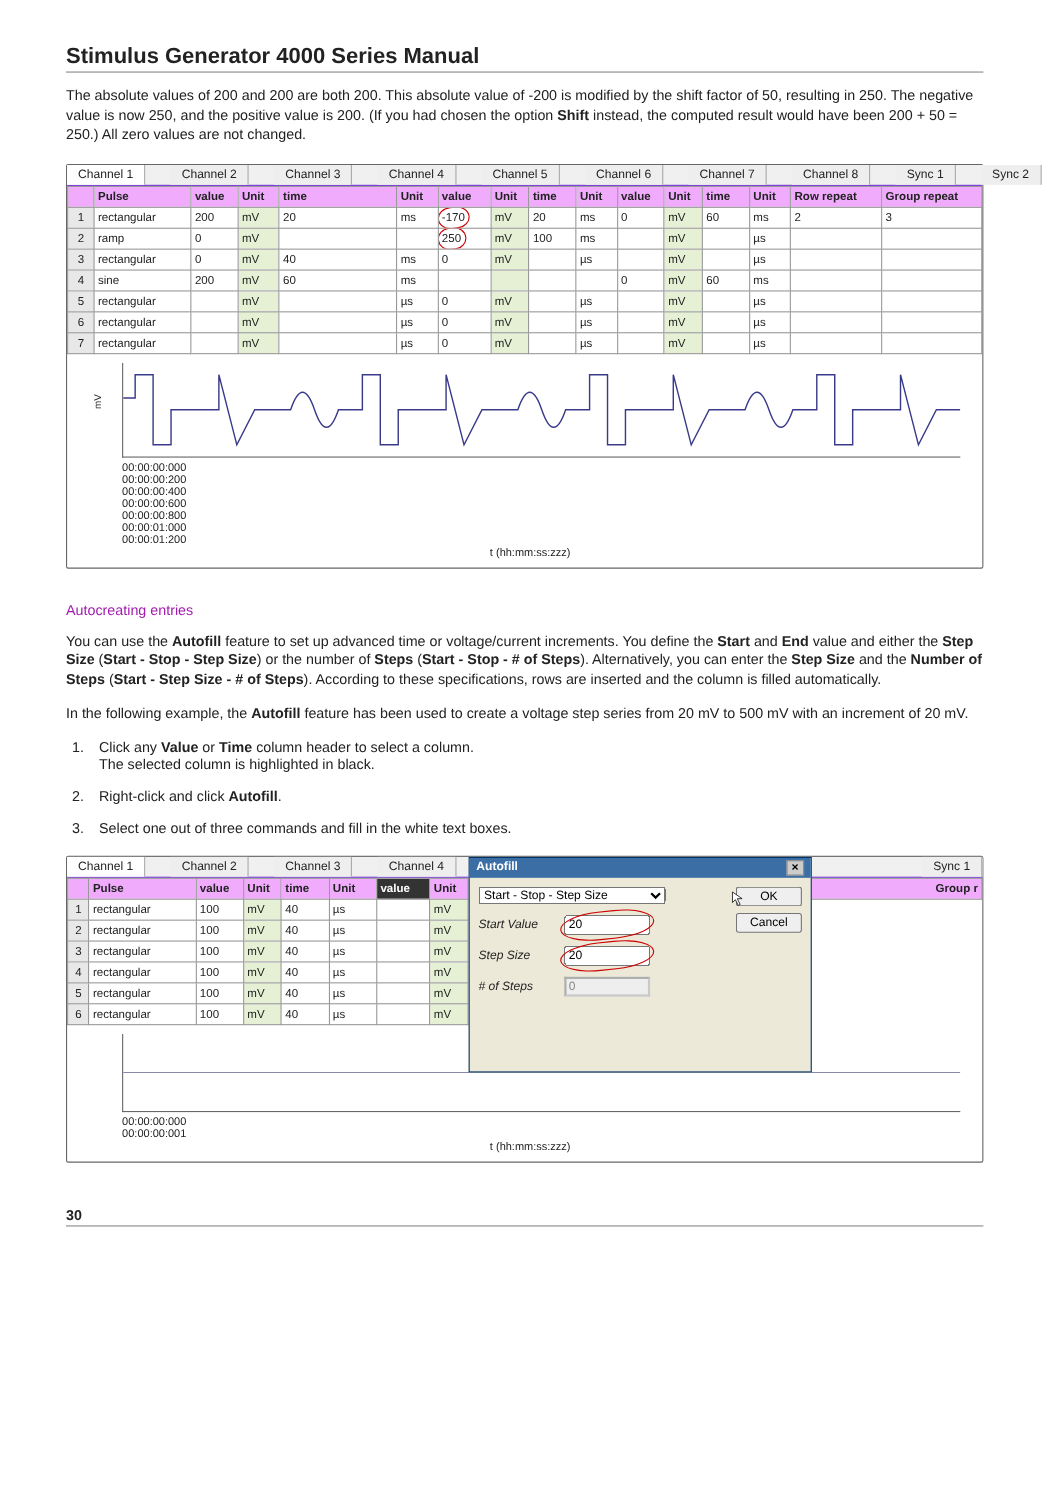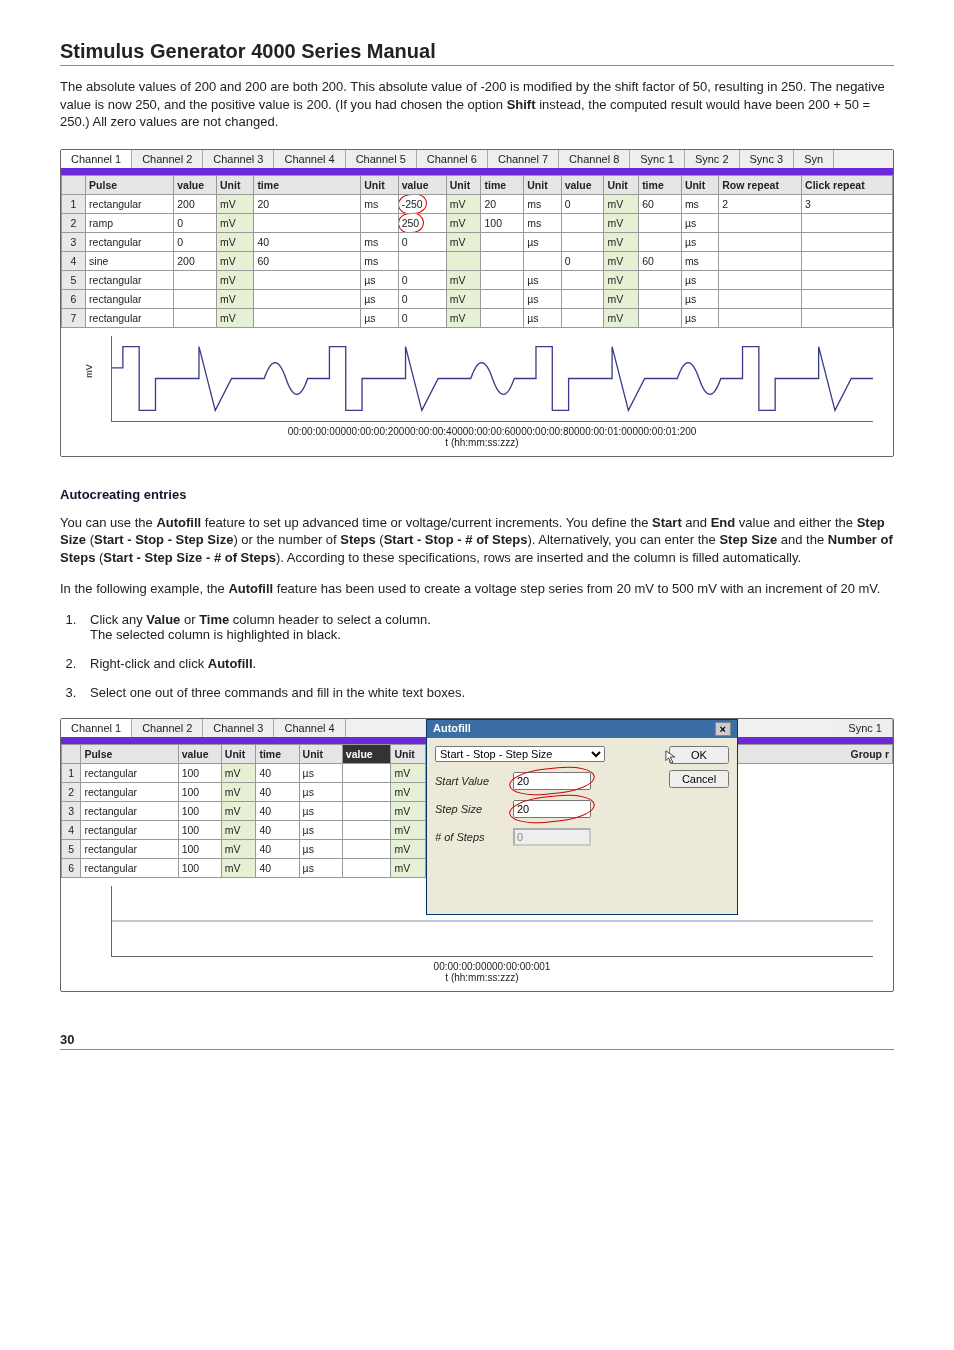--- a/index.html
+++ b/index.html
@@ -9,37 +9,37 @@
     font-size: 13px;
     color: #222;
     width: 954px;
     box-sizing: border-box;
     background: #fff;
   }
   .header-title { font-weight: bold; font-size: 20px; margin-bottom: 2px; }
   .rule { border-top: 1px solid #888; margin-bottom: 6px; }
   p { margin: 12px 0 14px 0; line-height: 1.35; }
   .bold { font-weight: bold; }
-  .section-title { color: #0f172a; font-weight: bold; margin-top: 30px; margin-bottom: 12px; font-size: 13px;}
+  .section-title { color: #a21caf; font-weight: normal; margin-top: 30px; margin-bottom: 12px; font-size: 13px;}
   ol.steps { padding-left: 20px; margin-top: 14px; }
   ol.steps li { margin-bottom: 14px; padding-left: 10px; }
   .screenshot-frame { border: 1px solid #666; border-radius: 2px; margin-top: 18px; padding: 0; background: #fff; }
-  .tabs { display: flex; font-size: 11px; border-bottom: 7px solid #6d28d9; background:#f0f0f0;}
+  .tabs { display: flex; font-size: 11px; border-bottom: 1px solid #6d28d9; background:#f0f0f0;gap:23px;}
   .tab { padding: 3px 10px; border-right: 1px solid #aaa; background: #eee; white-space: nowrap; }
   .tab.active { background: #fff; }
   table.grid { border-collapse: collapse; width: 100%; font-size: 10.5px; table-layout: fixed; }
   table.grid th, table.grid td { border: 1px solid #999; padding: 1px 3px; text-align: left; height: 16px; overflow: hidden; white-space: nowrap; }
-  table.grid th { background: #e5e5e5; font-weight: bold; }
+  table.grid th { background: #f0abfc; font-weight: bold; }
   table.grid td.rownum { background: #e8e8e8; text-align: center; width: 18px;}
   table.grid td.cell-mV { background: #e6f0d4; }
   .chart-area { padding: 8px 20px 4px 30px; }
   .chart { position: relative; height: 85px; border-left:1px solid #666; border-bottom:1px solid #666; margin-left:20px; margin-bottom:4px;}
   .yaxis-label { position:absolute; left:-30px; top:30px; font-size:9px; transform:rotate(-90deg);}
   .wave { stroke:#3a3a8a; fill:none; stroke-width:1.2; }
-  .xaxis-labels { display:flex; justify-content:center; font-size:10px; margin-left:20px; }
+  .xaxis-labels { display:flex; justify-content:center; font-size:10px; margin-left:20px;flex-direction:column; }
   .xaxis-caption { text-align:center; font-size:10px; margin-bottom:4px;}
   .ringed { position: relative; }
   .ringed::after {
     content:""; position:absolute; left:-4px; top:-4px; right:-4px; bottom:-4px;
     border:1.5px solid #c00; border-radius:50%/60%;
     transform:rotate(-6deg);
     pointer-events:none;
   }
   .autofill-dialog {
     position:absolute; left:365px; top:-8px; width:310px; background:#ece9d8;
@@ -115,32 +115,32 @@
       <th>Unit</th>
       <th>value</th>
       <th>Unit</th>
       <th>time</th>
       <th>Unit</th>
       <th>value</th>
       <th>Unit</th>
       <th>time</th>
       <th>Unit</th>
       <th>Row repeat</th>
-      <th>Click repeat</th>
+      <th>Group repeat</th>
     </tr>
       </thead>
     <tbody id="fig1-body">
         <tr>
           <td class="rownum">1</td>
           <td>rectangular</td>
           <td>200</td>
           <td class="cell-mV">mV</td>
           <td>20</td>
           <td>ms</td>
-          <td><span class="ringed">-250</span></td>
+          <td><span class="ringed">-170</span></td>
           <td class="cell-mV">mV</td>
           <td>20</td>
           <td>ms</td>
           <td>0</td>
           <td class="cell-mV">mV</td>
           <td>60</td>
           <td>ms</td>
           <td>2</td>
           <td>3</td>
         </tr>

